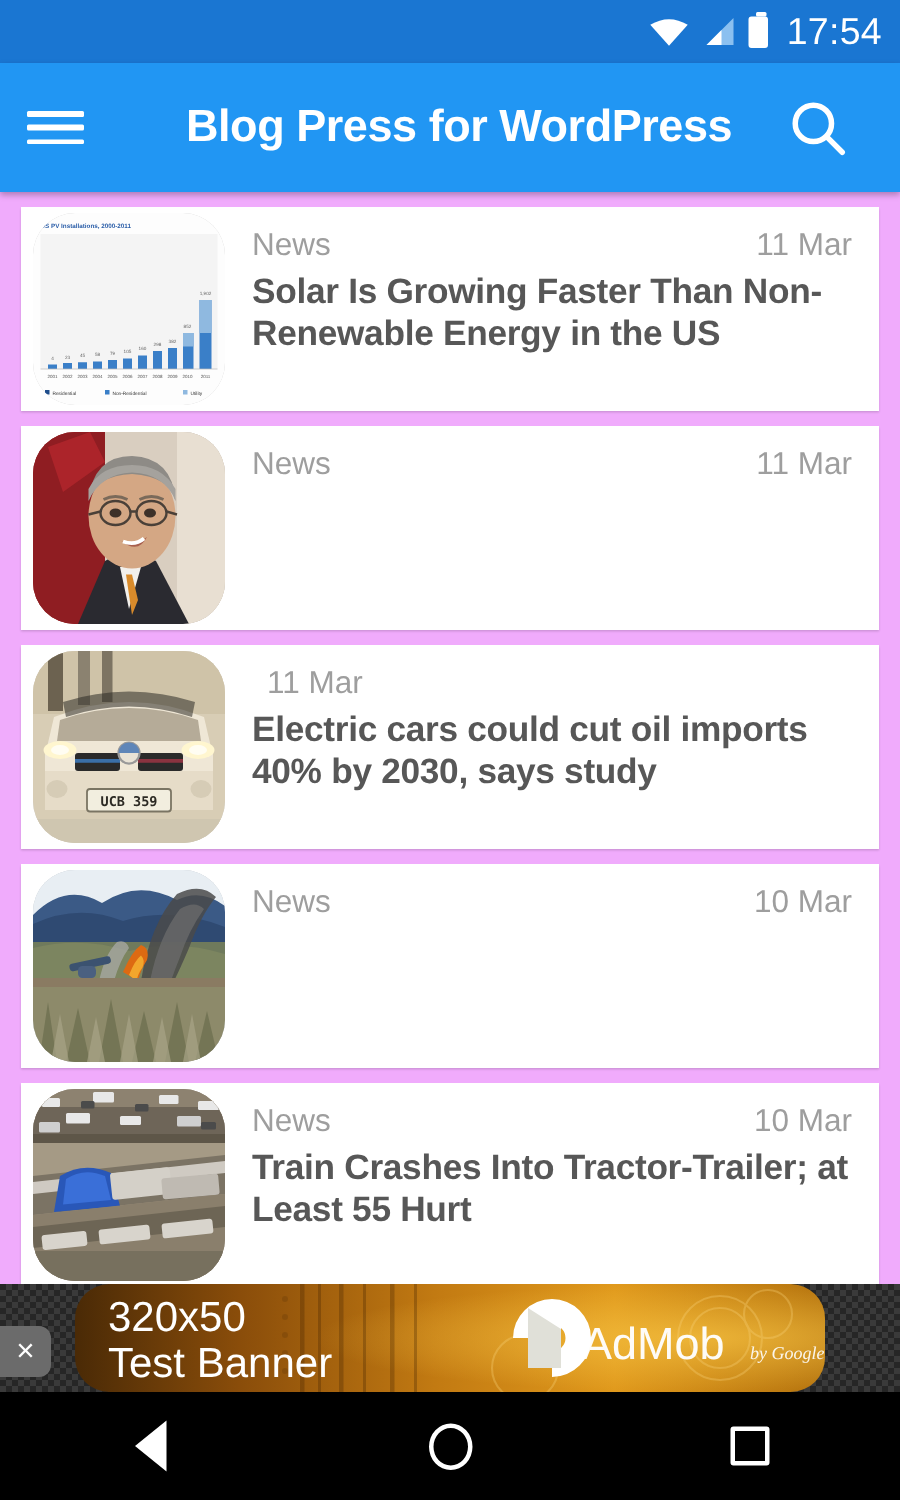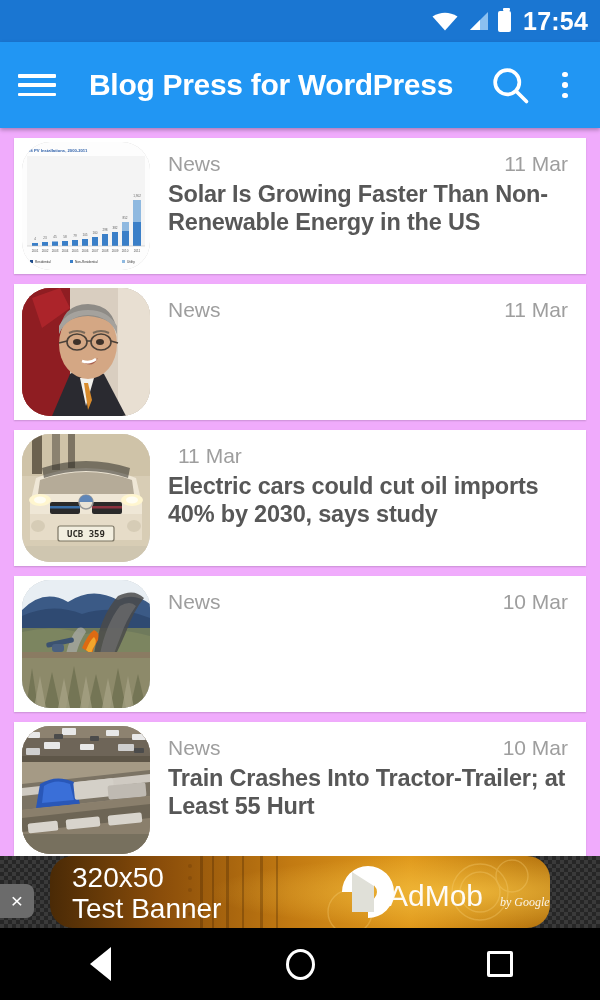--- a/index.html
+++ b/index.html
@@ -15,27 +15,27 @@
     height:42px; background:#1a76d2; display:flex; align-items:center;
     justify-content:flex-end; padding-right:12px; gap:9px;
   }
   .wifi-icon { width:26px; height:20px; position:relative; }
   .wifi-icon svg { display:block; }
   .signal-icon { width:22px; height:20px; }
   .battery-icon { width:13px; height:21px; border:2px solid #fff; border-radius:2px;
     position:relative; background:#fff; }
   .battery-icon:before { content:""; position:absolute; top:-5px; left:3px;
     width:7px; height:3px; background:#fff; border-radius:1px; }
-  .clock { color:#fff; font-size:25px; font-weight:700; letter-spacing:.2px;
+  .clock { color:#fff; font-size:25px; font-weight:400; letter-spacing:.2px;
     line-height:1; margin-left:3px; }
 
   
   .app-bar {
     height:86px; background:#2196f3; display:flex; align-items:center;
-    padding:0 18px; box-shadow:0 2px 4px rgba(0,0,0,.28); position:relative; z-index:5;
+    padding:0 18px; box-shadow:0 2px 4px rgba(0,0,0,.28); position:relative; z-index:5;gap:35px;
   }
   .hamburger { width:38px; height:30px; display:flex; flex-direction:column;
     justify-content:space-between; padding:4px 0; cursor:pointer; flex:0 0 auto; }
   .hamburger span { display:block; height:3.5px; background:#fff; border-radius:1px; }
   .app-title { color:#fff; font-size:30px; font-weight:bold; margin-left:33px;
     flex:1 1 auto; white-space:nowrap; letter-spacing:-.3px; }
   .bar-icon { flex:0 0 auto; cursor:pointer; display:flex; align-items:center;
     justify-content:center; }
   .search-icon { width:44px; height:44px; }
   .overflow-icon { width:34px; height:44px; display:flex; flex-direction:column;

